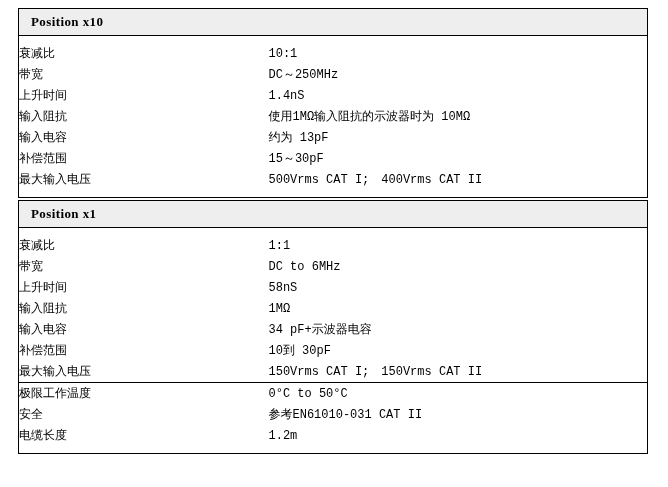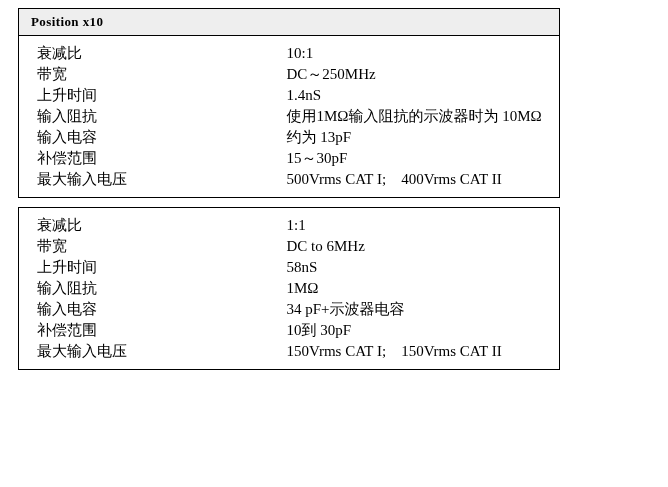--- a/index.html
+++ b/index.html
@@ -15,52 +15,51 @@
     position: relative;
     overflow: hidden;
   }
   .page {
     padding: 8px 18px 0 18px;
     box-sizing: border-box;
   }
   .spec-table {
     border: 1px solid #000000;
     border-collapse: collapse;
-    width: 542px;
+    width: 630px;
     background: #ffffff;
-    margin-bottom: 9px;
+    margin-bottom: 2px;
   }
   .spec-table .title-row td {
     background: #eeeeee;
     border-bottom: 1px solid #000000;
     padding: 5px 0 5px 12px;
     font-family: "Liberation Serif", serif;
     font-weight: bold;
     font-size: 13px;
     letter-spacing: 0.4px;
   }
   .spec-table td {
     padding: 0;
     vertical-align: middle;
   }
   .spec-table tr.data-row td {
     height: 21px;
-    font-size: 15px;
-    padding-left: 18px;
+    font-size: 12px;
   }
   .cell-label {
     width: 250px;
     padding-left: 38px;
     box-sizing: border-box;
     font-family: "DejaVu Sans", sans-serif;
     font-size: 12px;
   }
   .cell-value {
     padding-left: 2px;
-    font-family: Liberation Serif, serif;
+    font-family: Liberation Mono, monospace;
     font-size: 11px;
   }
   .sep-top td {
     border-top: 1px solid #000000;
   }
   .pad-row td {
     height: 7px;
     font-size: 0;
     line-height: 0;
   }
@@ -109,20 +108,23 @@
       </tr>
       <tr class="pad-row">
           <td></td>
           <td></td>
         </tr>
     </tbody>
   </table>
 
   <table class="spec-table">
     <tbody>
+      <tr class="title-row">
+        <td colspan="2">Position x1</td>
+      </tr>
       <tr class="pad-row">
           <td></td>
           <td></td>
         </tr>
       <tr class="data-row">
         <td class="cell-label">衰减比</td>
         <td class="cell-value">1:1</td>
       </tr>
       <tr class="data-row">
         <td class="cell-label">带宽</td>
@@ -141,20 +143,32 @@
         <td class="cell-value">34 pF+示波器电容</td>
       </tr>
       <tr class="data-row">
         <td class="cell-label">补偿范围</td>
         <td class="cell-value">10到 30pF</td>
       </tr>
       <tr class="data-row">
         <td class="cell-label">最大输入电压</td>
         <td class="cell-value">150Vrms CAT I;　150Vrms CAT II</td>
       </tr>
+      <tr class="data-row sep-top">
+        <td class="cell-label">极限工作温度</td>
+        <td class="cell-value">0°C to 50°C</td>
+      </tr>
+      <tr class="data-row">
+        <td class="cell-label">安全</td>
+        <td class="cell-value">参考EN61010-031 CAT II</td>
+      </tr>
+      <tr class="data-row">
+        <td class="cell-label">电缆长度</td>
+        <td class="cell-value">1.2m</td>
+      </tr>
       <tr class="pad-row">
           <td></td>
           <td></td>
         </tr>
     </tbody>
   </table>
 
 </div>
 
 </body></html>

